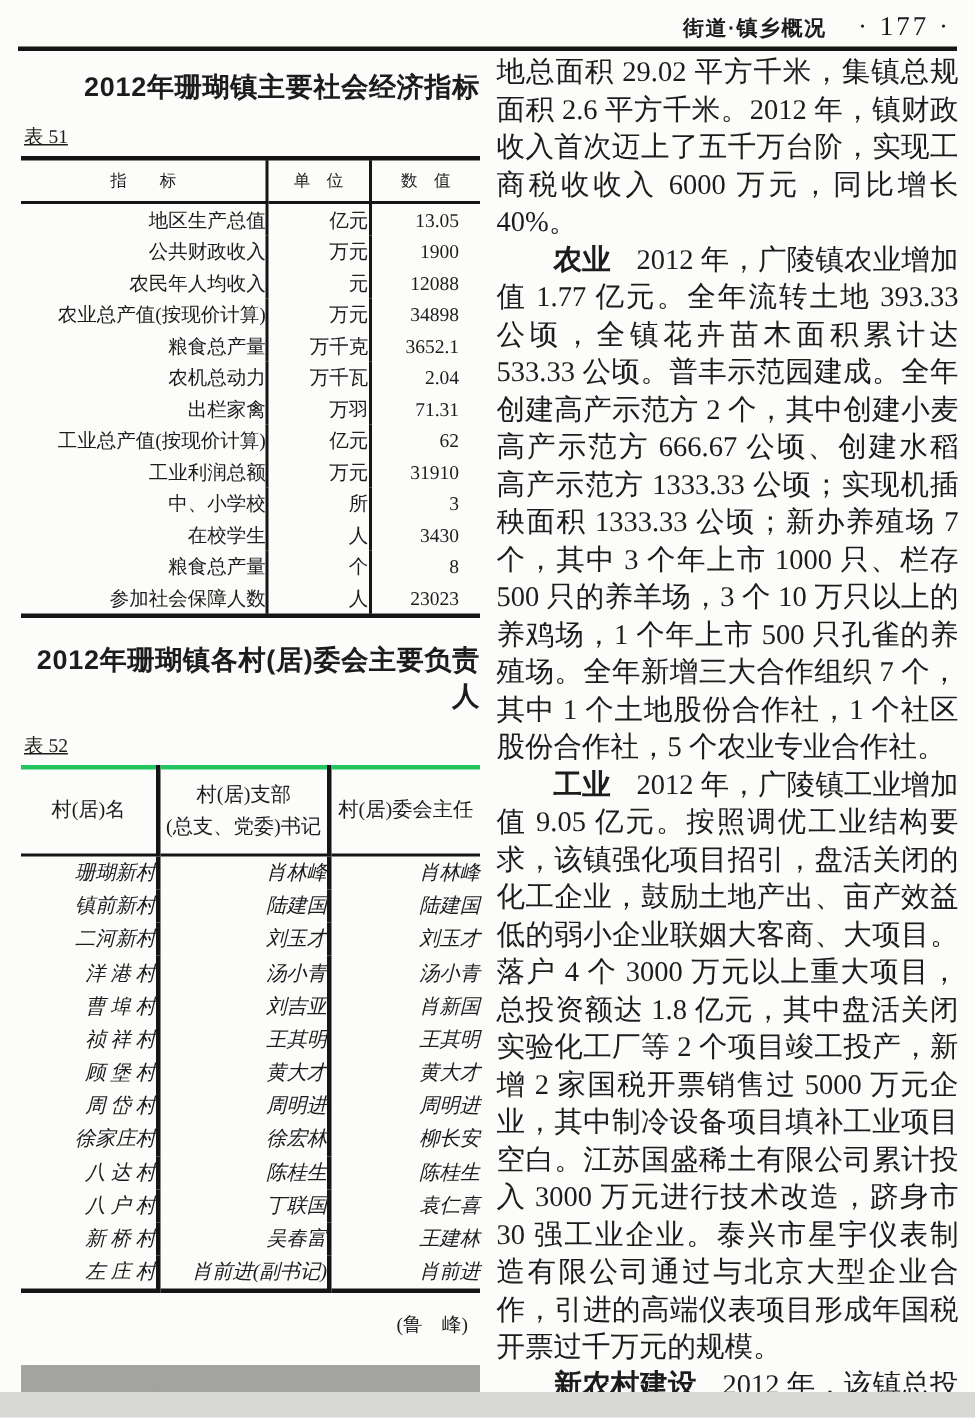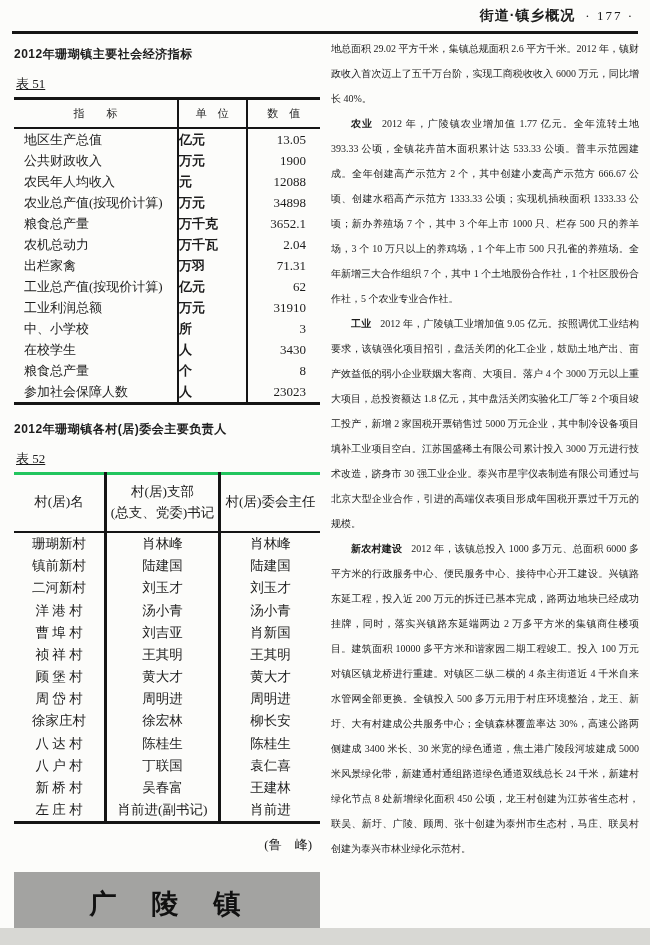--- a/index.html
+++ b/index.html
@@ -7,67 +7,67 @@
     position:relative; width:650px; height:928px; margin:0 auto;
     background:#fcfcfa; color:#1c1c1c; overflow:hidden;
     font-family:"Liberation Serif", serif;
   }
   
   .page-header {
     position:absolute; top:7px; right:16px; font-size:14px;
     display:flex; align-items:baseline; gap:10px;
   }
   .ph-title { font-family:"Liberation Sans", sans-serif; font-weight:bold; letter-spacing:1px; }
-  .ph-page  { font-size:13px; letter-spacing:2px; }
+  .ph-page  { font-size:18px; letter-spacing:2px;margin-left:11px; }
   .rule { position:absolute; top:31px; left:12px; right:12px; height:3px; background:#151515; }
 
   
   .col { position:absolute; top:40px; }
   .col.left  { left:14px;  width:306px; }
   .col.right { left:331px; top:36px; width:308px; }
 
   
   .tbl-title {
-    text-align:left; font-family:"Liberation Sans", sans-serif;
-    font-weight:bold; font-size:12px; margin:6px 0 12px; letter-spacing:0.5px;
+    text-align:right; font-family:"Liberation Sans", sans-serif;
+    font-weight:bold; font-size:18px; margin:6px 0 12px; letter-spacing:0.5px;
   }
   .tbl-label { font-size:13px; margin:0 0 4px 2px;text-decoration:underline; }
   table { width:100%; border-collapse:collapse; table-layout:fixed; }
 
   
   .t51 { border-top:3px solid #151515; border-bottom:3px solid #151515; font-size:13px; }
   .t51 th { font-weight:normal; border-bottom:2px solid #151515; padding:6px 0; font-size:11px; }
   .t51 th + th, .t51 td + td { border-left:2px solid #151515; }
   .t51 td { padding:1.5px 0; }
   .t51 .w1 { width:54%; } .t51 .w2 { width:22%; } .t51 .w3 { width:24%; }
-  .t51 td.c1 { text-align:left; padding-left:10px; }
-  .t51 td.c2 { text-align:left;font-weight:bold; }
+  .t51 td.c1 { text-align:right; padding-left:10px; }
+  .t51 td.c2 { text-align:right; }
   .t51 td.c3 { text-align:right; padding-right:14px; }
 
   
   .t52 { border-top:3px solid #22c55e; border-bottom:3px solid #151515; font-size:13.5px; margin-top:2px; }
   .t52 th { font-weight:normal; border-bottom:2px solid #151515; padding:7px 0; line-height:1.55; font-size:13.5px; }
   .t52 th + th, .t52 td + td { border-left:3px solid #151515; }
-  .t52 td { text-align:center; padding:2.1px 0; }
+  .t52 td { text-align:right; padding:2.1px 0;font-style:italic; }
   .t52 .w1 { width:30%; } .t52 .w2 { width:37%; } .t52 .w3 { width:33%; }
 
   .byline { text-align:right; font-size:13px; margin:12px 8px 0 0; }
 
   
   .section-banner {
     margin-top:18px; height:64px; background:#a3a3a1;
     display:flex; align-items:center; justify-content:center;
   }
   .section-banner .st {
     font-family:"Liberation Sans", sans-serif; font-weight:bold;
     font-size:27px; letter-spacing:4px; color:#111;
   }
 
   
-  .bodytext { text-align:justify; font-size:10px; line-height:25px; margin:0; }
+  .bodytext { text-align:justify; font-size:19px; line-height:25px; margin:0; }
   .lead { font-family:"Liberation Sans", sans-serif; font-weight:bold; margin-right:0.9em; }
   .para { text-indent:2em; }
 </style>
 </head>
 <body>
 
 <div class="page">
 
   <div class="page-header">
     <span class="ph-title">街道·镇乡概况</span>

